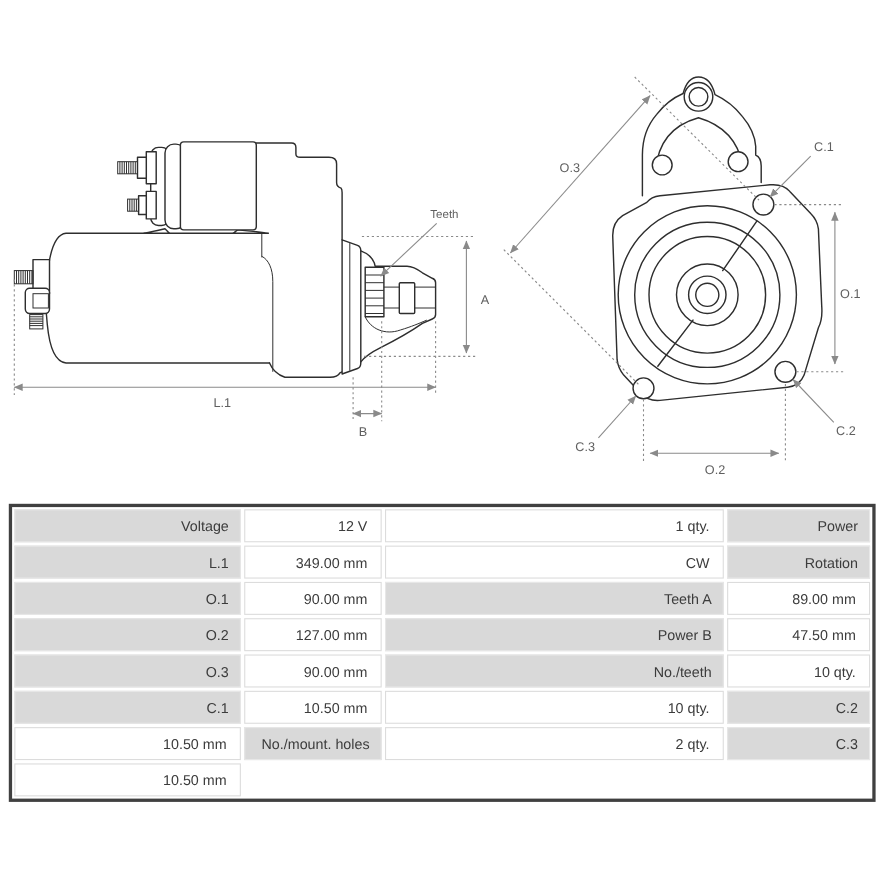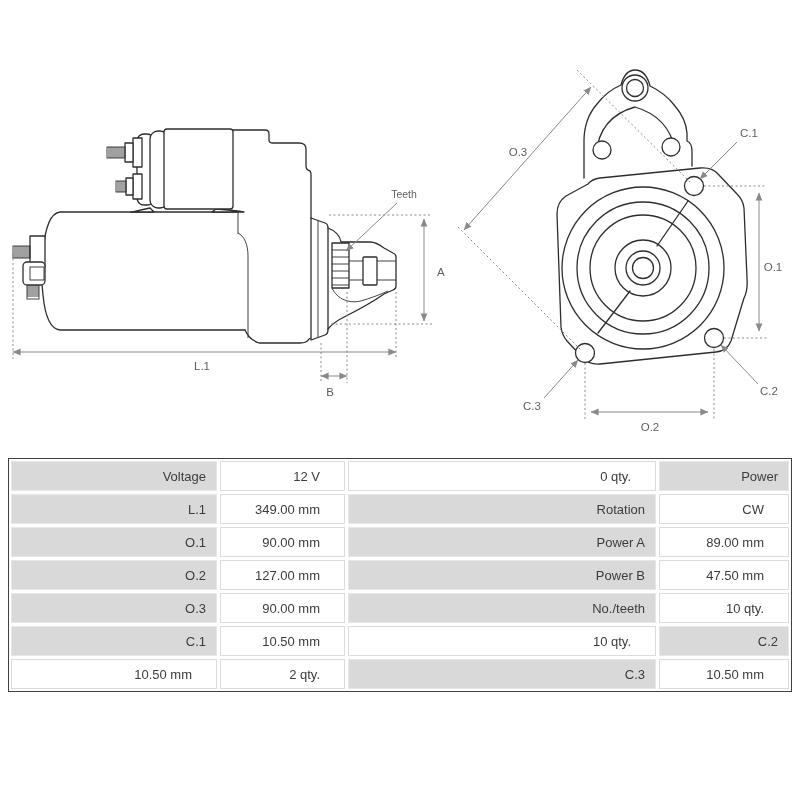--- a/index.html
+++ b/index.html
@@ -7,25 +7,25 @@
   .diagram-wrap{position:absolute;left:0;top:0;width:800px;height:452px;}
   svg{display:block;}
   svg text{font-family:"Liberation Sans",sans-serif;fill:#5f5f5f;font-size:11.5px;}
   svg text.small{font-size:10.5px;}
   .part{fill:none;stroke:#2e2e2e;stroke-width:1.3;stroke-linejoin:round;stroke-linecap:round;}
   .partfill{fill:#ffffff;stroke:#2e2e2e;stroke-width:1.3;stroke-linejoin:round;stroke-linecap:round;}
   .thin{fill:none;stroke:#2e2e2e;stroke-width:0.9;}
   .dim{fill:none;stroke:#8a8a8a;stroke-width:1;}
   .dot{fill:none;stroke:#8a8a8a;stroke-width:1;stroke-dasharray:2 2.5;}
   
-  .spec-table{position:absolute;left:8px;top:458px;border:1px solid #404040;background:#ffffff;
+  .spec-table{position:absolute;left:8px;top:458px;border:3px solid #404040;background:#ffffff;
     padding:2px;display:grid;grid-template-columns:206px 125px 308px 130px;grid-auto-rows:30px;gap:3px;}
   .cell{display:flex;align-items:center;justify-content:flex-end;font-size:13px;color:#3c3c3c;box-sizing:border-box;}
   .lbl{background:#d9d9d9;border:1px solid #e7e7e7;padding-right:10px;}
-  .val{background:#ffffff;border:1px solid #dcdcdc;padding-right:24px;}
+  .val{background:#ffffff;border:1px solid #dcdcdc;padding-right:12px;}
 </style>
 </head>
 <body>
 
 <div class="diagram-wrap">
 <svg width="800" height="452" viewBox="0 0 800 452">
   <defs>
     <marker id="arr" markerWidth="9" markerHeight="9" refX="7.6" refY="4" orient="auto-start-reverse" markerUnits="userSpaceOnUse">
       <path d="M0,0.6 L8,4 L0,7.4 Z" fill="#8a8a8a"></path>
     </marker>
@@ -143,46 +143,47 @@
     <path class="dim" d="M 758,384 L 721,345" marker-end="url(#arr)"></path>
     <text x="532" y="410" text-anchor="middle">C.3</text>
     <path class="dim" d="M 544,398 L 578,360" marker-end="url(#arr)"></path>
   </g>
 </svg>
 </div>
 
 <div class="spec-table">
   <div class="cell lbl">Voltage</div>
   <div class="cell val">12 V</div>
-  <div class="cell val">0 qty.</div>
+  <div class="cell val">1 qty.</div>
 
   <div class="cell lbl">Power</div>
   <div class="cell lbl">L.1</div>
   <div class="cell val">349.00 mm</div>
 
+  <div class="cell val">CW</div>
   <div class="cell lbl">Rotation</div>
-  <div class="cell val">CW</div>
   <div class="cell lbl">O.1</div>
   <div class="cell val">90.00 mm</div>
 
-  <div class="cell lbl">Power A</div>
+  <div class="cell lbl">Teeth A</div>
   <div class="cell val">89.00 mm</div>
   <div class="cell lbl">O.2</div>
   <div class="cell val">127.00 mm</div>
 
   <div class="cell lbl">Power B</div>
   <div class="cell val">47.50 mm</div>
   <div class="cell lbl">O.3</div>
   <div class="cell val">90.00 mm</div>
 
   <div class="cell lbl">No./teeth</div>
   <div class="cell val">10 qty.</div>
   <div class="cell lbl">C.1</div>
   <div class="cell val">10.50 mm</div>
 
   <div class="cell val">10 qty.</div>
   <div class="cell lbl">C.2</div>
   <div class="cell val">10.50 mm</div>
 
+  <div class="cell lbl">No./mount. holes</div>
   <div class="cell val">2 qty.</div>
   <div class="cell lbl">C.3</div>
   <div class="cell val">10.50 mm</div>
 </div>
 
 </body></html>

